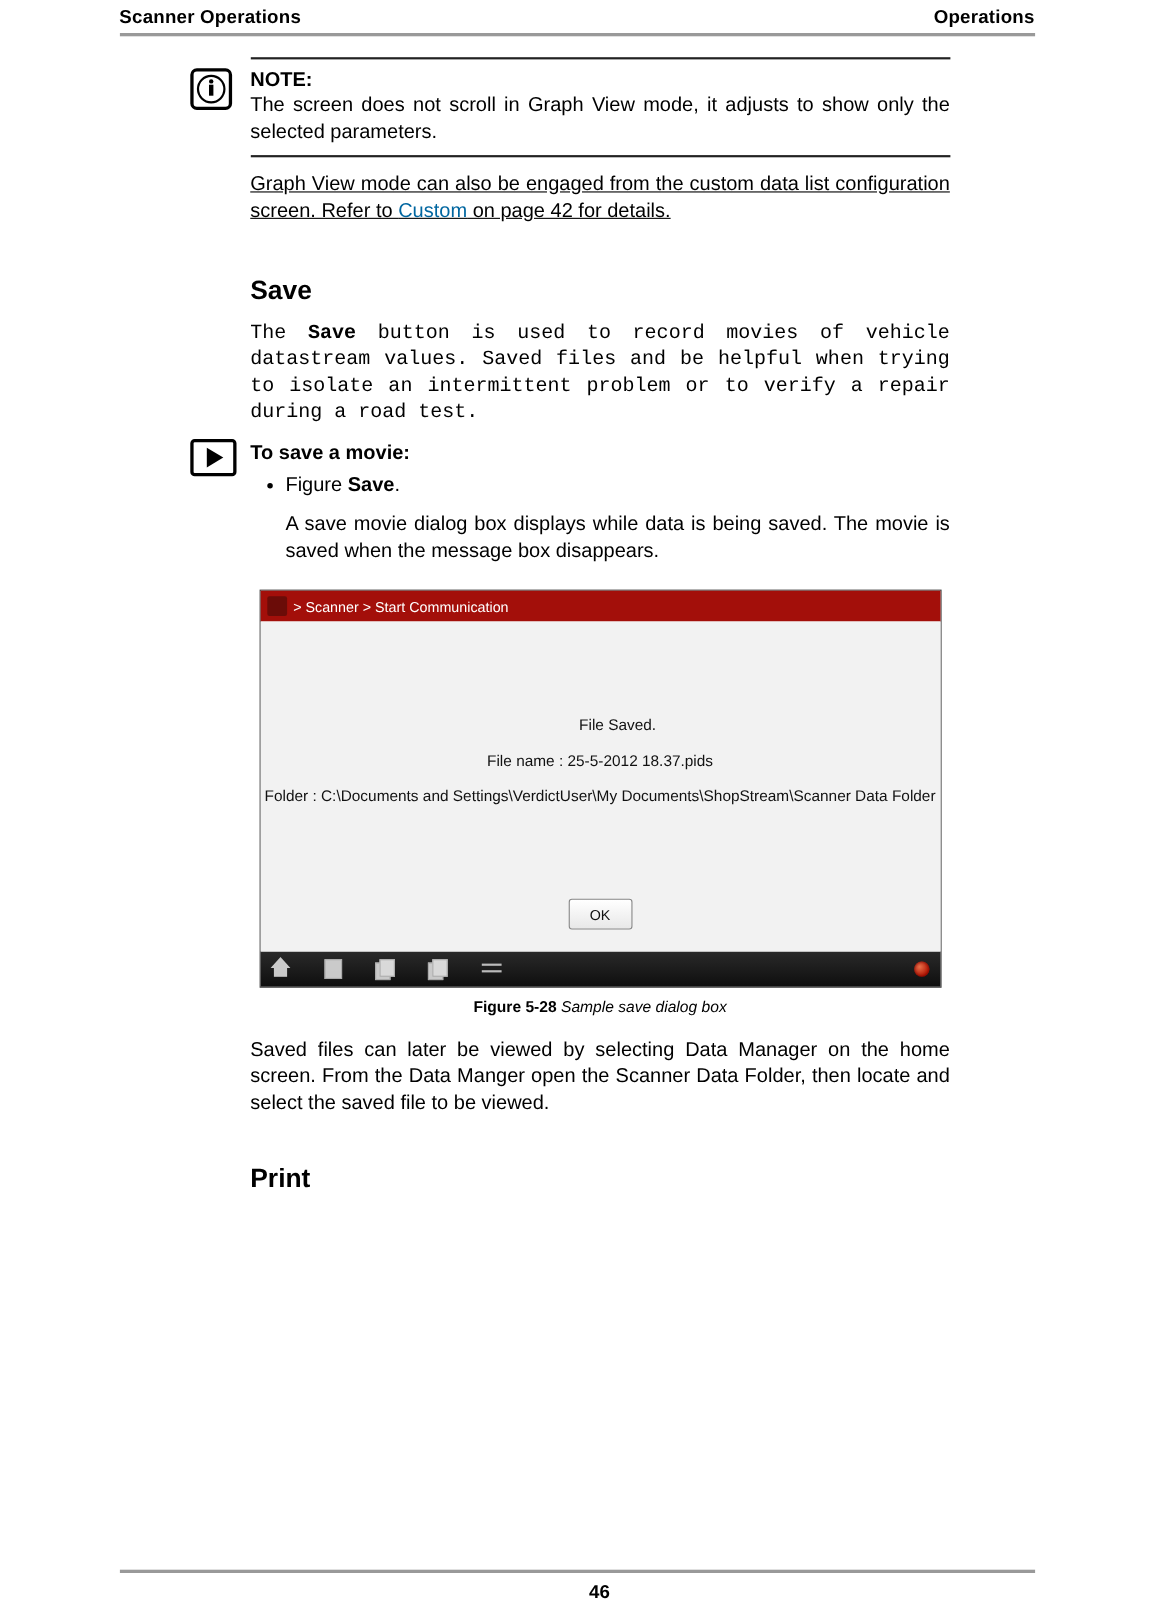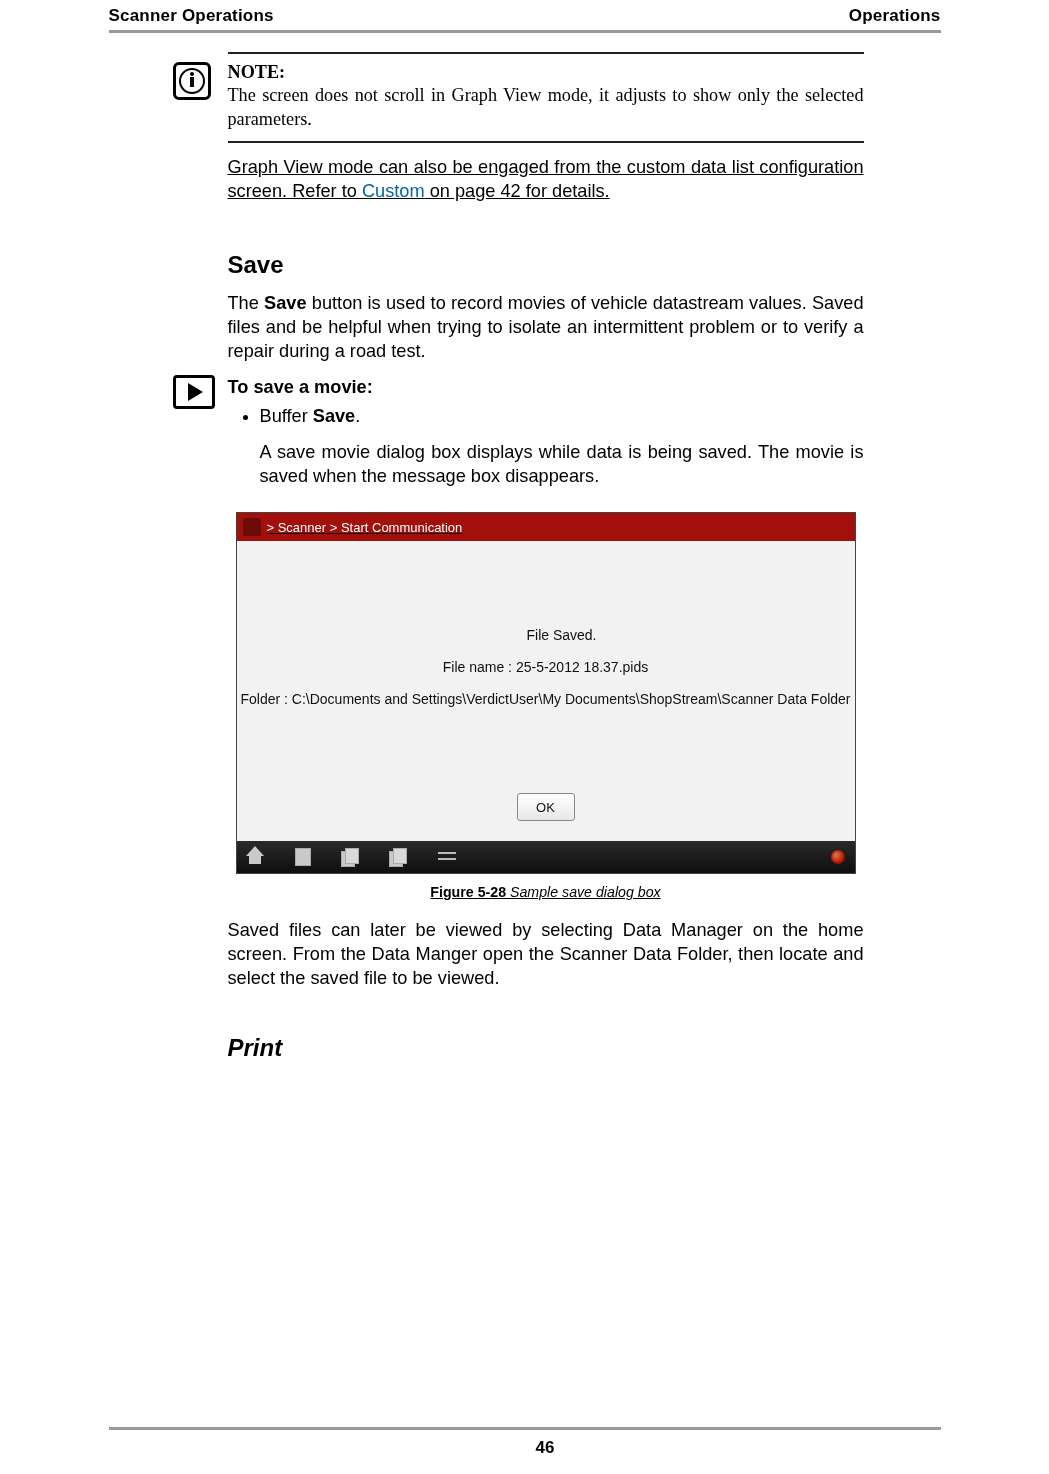--- a/index.html
+++ b/index.html
@@ -58,21 +58,20 @@
   }
   .para {
     font-size: 18.2px;
     line-height: 1.32;
     margin: 12px 0 22px 0;
     text-align: justify;
   }
   .para.tight { margin-top: 4px; margin-bottom: 6px; text-decoration: underline; }
   .note-row {
     position: relative;
-    font-family: Liberation Serif, serif;
   }
   .info-icon {
     position: absolute;
     left: -55px;
     top: 0px;
     width: 32px;
     height: 32px;
     border: 3px solid #000;
     border-radius: 6px;
     display: flex;
@@ -113,21 +112,21 @@
     font-size: 18.2px;
     line-height: 1.32;
     text-align: justify;
   }
   .link { color: #0066a0; }
   .h3 {
     font-size: 24px;
     font-weight: bold;
     margin: 48px 0 12px 0;
   }
-  .h3.print { margin-top: 44px; font-style: italic; }
+  .h3.print { margin-top: 44px; }
   .play-row {
     position: relative;
     margin-top: 14px;
   }
   .play-icon {
     position: absolute;
     left: -55px;
     top: -2px;
     width: 36px;
     height: 28px;
@@ -145,21 +144,20 @@
     border-left: 15px solid #000;
     margin-left: 3px;
   }
   .bold { font-weight: bold; }
   .steps { margin: 6px 0 12px 0; padding-left: 32px; font-size: 18.2px; line-height: 1.32; }
   .steps li { margin-bottom: 4px; }
   .step-desc { font-size: 18.2px; line-height: 1.32; margin-left: 32px; text-align: justify; }
   .figure-wrap {
     margin: 24px auto 6px auto;
     width: 620px;
-    text-decoration: underline;
   }
   .screenshot {
     width: 620px;
     border: 1px solid #444;
     background: #fff;
     box-sizing: border-box;
     position: relative;
   }
   .ss-titlebar {
     height: 28px;
@@ -326,32 +324,32 @@
     </div>
 
     <div class="thin-rule" style="position:static; margin:10px 0 12px 0; height:2px; width:100%;"></div>
 
     <div class="para tight">
       <span>Graph View mode can also be engaged from the custom data list configuration screen. Refer to </span><span class="link">Custom</span><span> on page 42 for details.</span>
     </div>
 
     <div class="h3">Save</div>
 
-    <div class="para" style="margin-top:6px; margin-bottom:14px;">
+    <div class="para" style="margin-top:6px; margin-bottom:14px;font-family:Liberation Mono, monospace;">
       <span>The </span><span class="bold">Save</span><span> button is used to record movies of vehicle datastream values. Saved files and be helpful when trying to isolate an intermittent problem or to verify a repair during a road test.</span>
     </div>
 
     <div class="play-row">
       <div class="play-icon">
           <div class="tri"></div>
         </div>
       <div class="bold" style="font-size:18.2px;">To save a movie:</div>
       <ul class="steps">
         <li>
-          <span>Buffer </span><span class="bold">Save</span><span>.</span>
+          <span>Figure </span><span class="bold">Save</span><span>.</span>
         </li>
       </ul>
       <div class="step-desc">A save movie dialog box displays while data is being saved. The movie is saved when the message box disappears.</div>
     </div>
 
     <div class="figure-wrap">
       <div class="screenshot">
         <div class="ss-titlebar">
           <div class="titleicon"></div>
           <span>&gt; Scanner  &gt; Start Communication</span>

